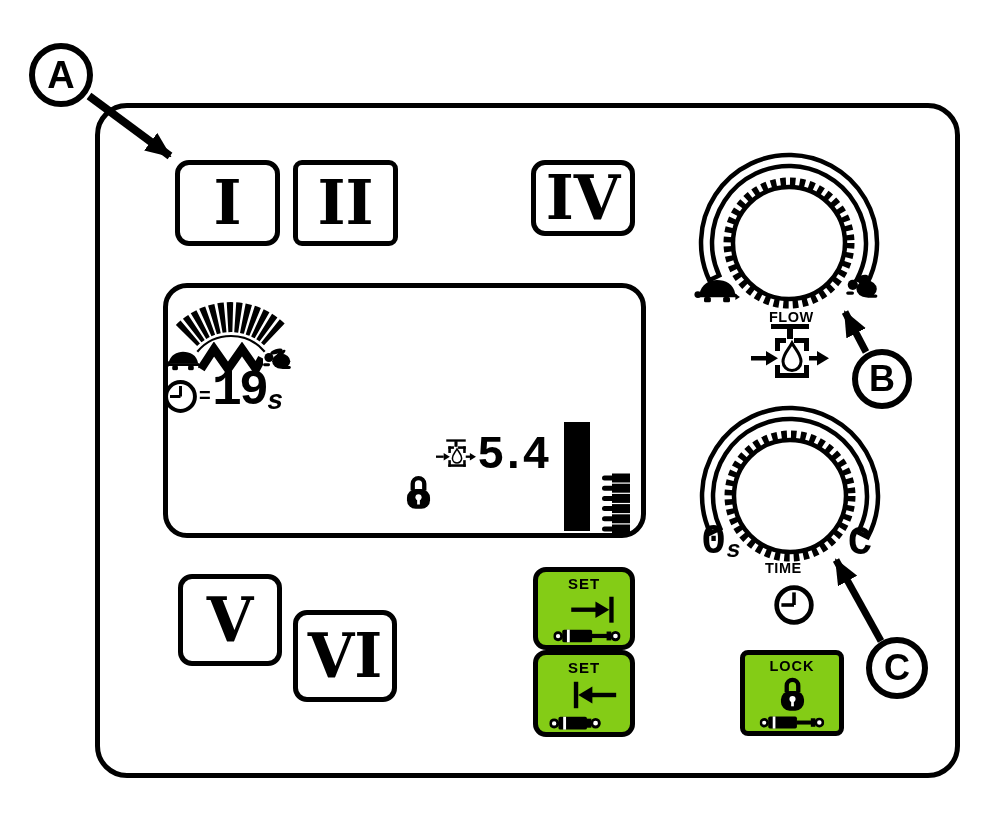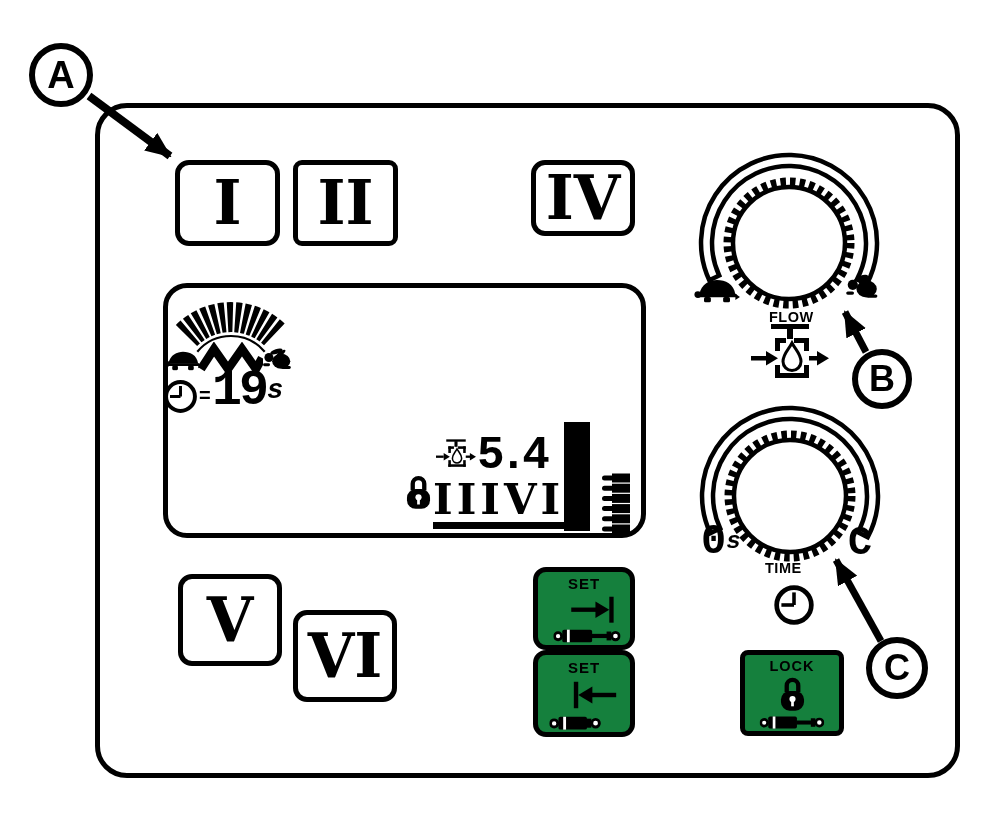--- a/index.html
+++ b/index.html
@@ -11,24 +11,24 @@
        display:flex;align-items:center;justify-content:center;}
   .roman{font-family:"DejaVu Serif",serif;font-weight:700;font-size:60px;line-height:1;
          letter-spacing:0;transform:scaleY(1.02);}
   .lcd{border:5px solid #000;border-radius:24px;background:#fff;box-sizing:border-box;}
   .callout{border:6px solid #000;border-radius:50%;background:#fff;box-sizing:border-box;
            display:flex;align-items:center;justify-content:center;
            font-weight:700;font-size:38px;font-family:"Liberation Sans",sans-serif;}
   .smalllabel{font-weight:700;font-size:14.5px;letter-spacing:0.5px;text-align:left;
               font-family:Liberation Sans, sans-serif;line-height:1;}
   .seg{font-family:"Liberation Mono",monospace;font-weight:700;line-height:1;}
-  .digit-row{display:flex;align-items:center;}
+  .digit-row{display:flex;align-items:flex-end;}
   .unit{font-style:italic;}
   .underbar{border-bottom:7px solid #000;padding-bottom:1px;}
-  .setbtn{border:5px solid #000;border-radius:13px;background:#15803d;box-sizing:border-box;
+  .setbtn{border:5px solid #000;border-radius:13px;background:#84cc16;box-sizing:border-box;
           display:flex;flex-direction:column;align-items:center;}
   svg{display:block;}
   .ovl{pointer-events:none;}
 </style>
 </head>
 <body>
 
 <div class="canvas">
 
   <svg width="0" height="0" style="position:absolute">
@@ -147,21 +147,20 @@
     <span class="seg unit" style="font-size:27px;margin-left:1px;">s</span>
   </div>
 
   <svg class="abs" style="left:436px;top:430px;" width="40" height="48" viewBox="0 0 78 58">
       <use href="#sym-valve"></use>
     </svg>
   <span class="abs seg" style="left:477px;top:433px;font-size:46px;letter-spacing:-5px;">5.4</span>
   <svg class="abs" style="left:406px;top:472px;" width="25" height="39" viewBox="0 0 26 38">
       <use href="#sym-lock"></use>
     </svg>
-  <span class="abs underbar" style="left:433px;top:479px;font-family:'DejaVu Serif',serif;font-weight:700;font-size:42px;line-height:1;letter-spacing:4px;">IIIVI</span>
 
   <div class="abs" style="left:564px;top:422px;width:26px;height:109px;background:#000;"></div>
   <svg class="abs" id="level-segments" style="left:602px;top:422px;" width="28" height="112" viewBox="0 0 28 112">
       <use href="#sym-levelseg" y="0"></use>
       <use href="#sym-levelseg" y="10.2"></use>
       <use href="#sym-levelseg" y="20.4"></use>
       <use href="#sym-levelseg" y="30.599999999999998"></use>
       <use href="#sym-levelseg" y="40.8"></use>
       <use href="#sym-levelseg" y="51"></use>
       <use href="#sym-levelseg" y="61.199999999999996"></use>

